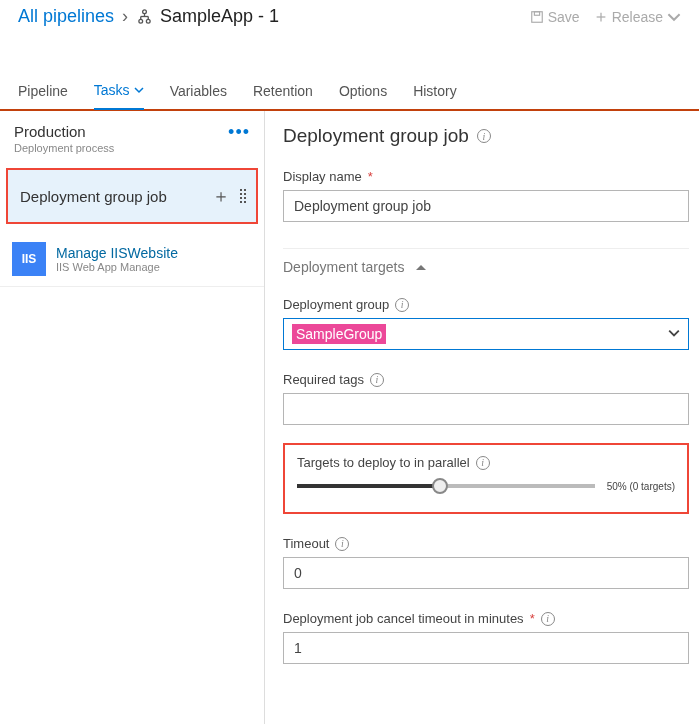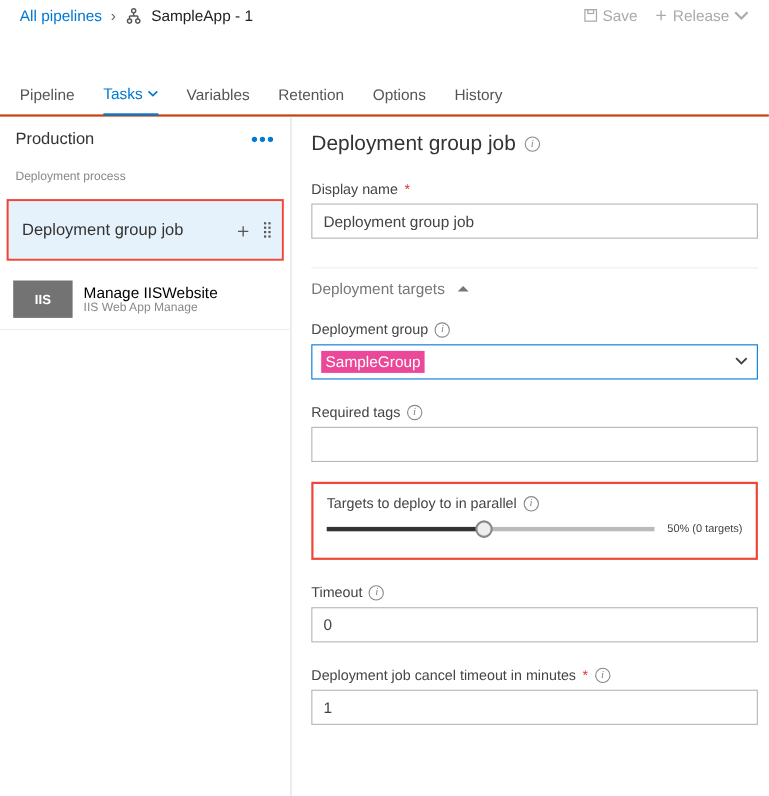--- a/index.html
+++ b/index.html
@@ -1,20 +1,20 @@
 <!DOCTYPE html>
 <html><head>
 <meta charset="utf-8">
 <style>
 * { box-sizing: border-box; margin: 0; padding: 0; font-family: "Segoe UI", Arial, sans-serif; }
 body { width: 699px; height: 724px; background: #fff; color: #333; font-size: 14px; overflow: hidden; }
 
 
 .header { display: flex; align-items: center; justify-content: space-between; padding: 6px 18px 4px 18px; }
-.breadcrumb { display: flex; align-items: center; gap: 8px; font-size: 14px; }
+.breadcrumb { display: flex; align-items: center; gap: 8px; font-size: 18px; }
 .breadcrumb .link { color: #0078d4; cursor: default; }
 .breadcrumb .sep { color: #666; }
 .pipe-icon { width: 16px; display: inline-flex; justify-content: center; color: #555; }
 .pipe-title { color: #222; }
 .toolbar { display: flex; gap: 14px; align-items: center; justify-content: flex-end; }
 .tool-item { display: flex; align-items: center; gap: 4px; color: #aaa; font-size: 14px; }
 .tool-item svg { width: 14px; height: 14px; }
 
 
 .tabs { display: flex; gap: 26px; padding: 8px 18px 0 18px; border-bottom: 2px solid #c2410c; margin-top: 43px; }
@@ -22,35 +22,35 @@
 .tab.active { color: #0078d4; border-bottom: 2px solid #0078d4; margin-bottom: -1px; }
 
 
 .body { display: flex; height: calc(100% - 80px); }
 .left { width: 265px; border-right: 1px solid #ddd; }
 .right { flex: 1; padding: 14px 10px 10px 18px; overflow-y: auto; }
 
 
 .stage-head { display: flex; justify-content: space-between; align-items: flex-start; padding: 12px 14px 10px 14px; }
 .stage-head .title { font-size: 15px; color: #333; }
-.stage-head .sub { font-size: 11px; color: #888; margin-top: 20px; }
+.stage-head .sub { font-size: 11px; color: #888; margin-top: 2px; }
 .more-dots { color: #0078d4; font-size: 18px; letter-spacing: 1px; line-height: 1; }
 
 .job-card { border: 2px solid #ef4637; margin: 4px 6px 8px 6px; }
 .job-inner { background: #e6f2fb; display: flex; align-items: center; justify-content: space-between; padding: 14px 10px 14px 12px; }
 .job-inner .label { color: #333; font-size: 15px; }
 .job-actions { display: flex; align-items: center; gap: 10px; }
 .plus { color: #555; font-size: 18px; font-weight: 300; }
 .grip { display: inline-flex; flex-direction: column; gap: 2px; }
 .grip-row { display: flex; gap: 2px; }
 .grip-dot { width: 2px; height: 2px; background: #555; }
 
 .task-card { display: flex; gap: 10px; padding: 10px 12px; border-bottom: 1px solid #eee; align-items: center; }
-.task-icon { width: 54px; height: 34px; background: #737373; color: #fff; display: flex; align-items: center; justify-content: center; font-size: 12px; font-weight: 600; }
-.task-name { font-size: 14px; color: #000000; }
+.task-icon { width: 34px; height: 34px; background: #3b82f6; color: #fff; display: flex; align-items: center; justify-content: center; font-size: 12px; font-weight: 600; }
+.task-name { font-size: 14px; color: #0369a1; }
 .task-sub { font-size: 11px; color: #888; }
 
 
 .r-title { font-size: 19px; color: #333; display: flex; align-items: center; gap: 8px; }
 .info-icon { display: inline-flex; width: 14px; height: 14px; border: 1px solid #888; border-radius: 50%; align-items: center; justify-content: center; font-size: 10px; color: #888; font-style: italic; font-family: Georgia, serif; }
 .field { margin-top: 22px; }
 .field-label { font-size: 13px; color: #444; display: flex; align-items: center; gap: 6px; }
 .req { color: #d8413e; }
 .input { width: 100%; border: 1px solid #b5b5b5; padding: 7px 10px; margin-top: 6px; font-size: 14px; color: #444; }
 

